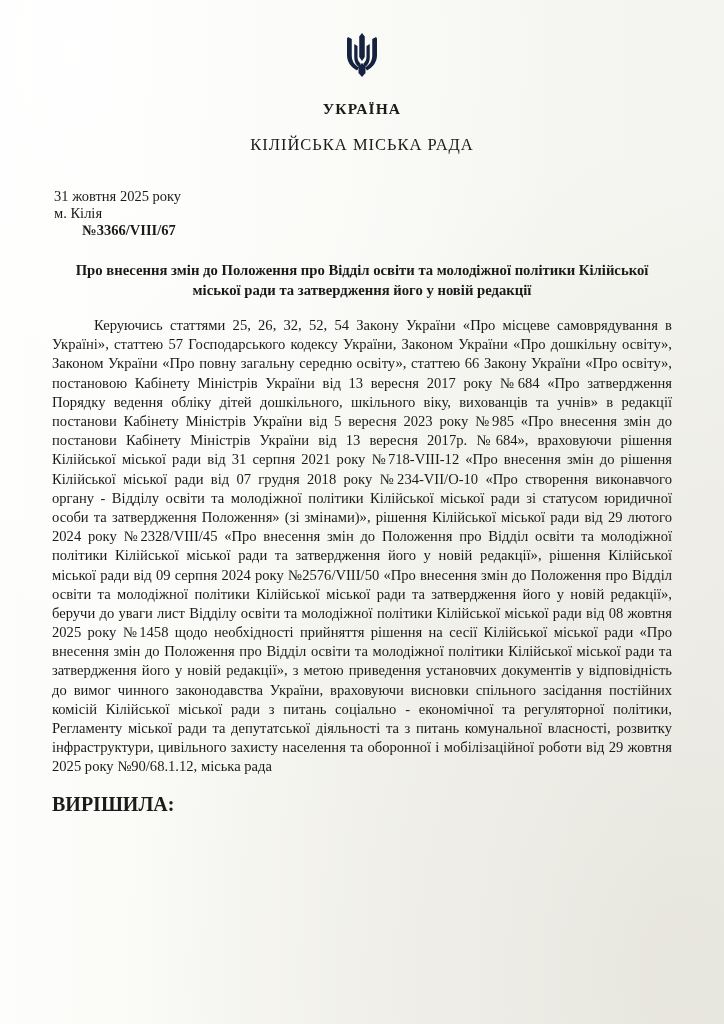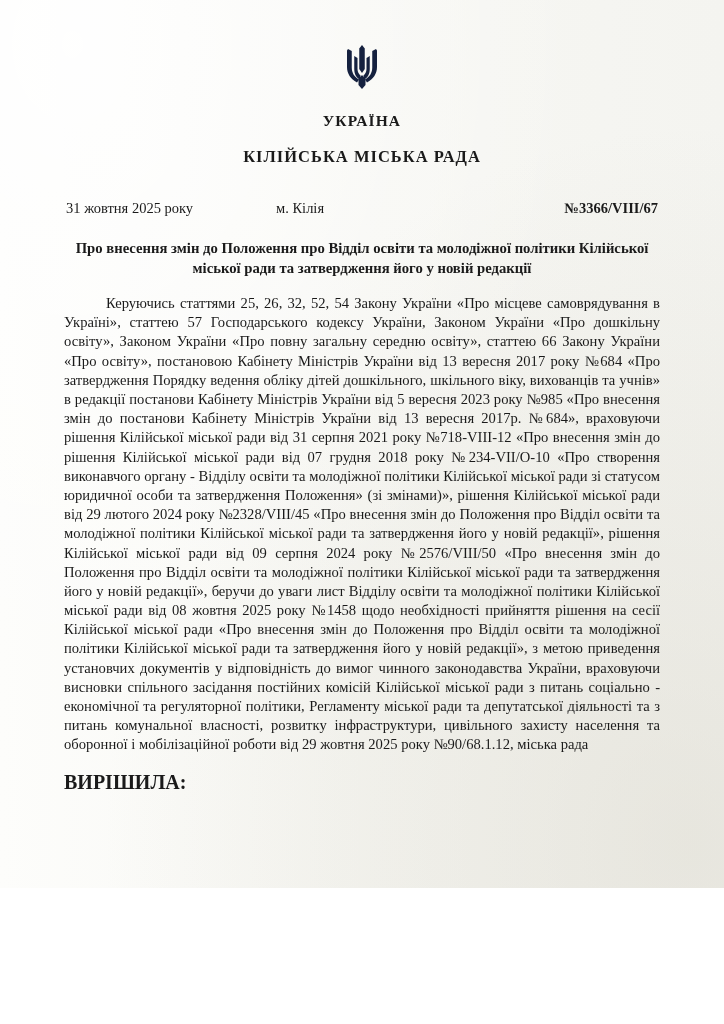--- a/index.html
+++ b/index.html
@@ -10,25 +10,25 @@
     width: 724px;
     height: 1024px;
     background: #ffffff;
     font-family: "Liberation Serif", serif;
     color: #1a1a1a;
     overflow: hidden;
   }
   .page {
     position: relative;
     width: 724px;
-    height: 888px;
+    height: 1024px;
     background:
       linear-gradient(to right, #fdfdfb 0%, #f7f7f3 50%, #f4f4f0 100%);
     box-sizing: border-box;
-    padding: 12px;
+    padding: 0;
   }
   .paper-texture {
     position: absolute;
     inset: 0;
     background:
       radial-gradient(ellipse at 10% 5%, rgba(255,255,255,0.85) 0%, rgba(255,255,255,0) 55%),
       radial-gradient(ellipse at 95% 95%, rgba(215,212,200,0.45) 0%, rgba(255,255,255,0) 60%);
     pointer-events: none;
   }
   .content {
@@ -52,52 +52,53 @@
   .country {
     text-align: center;
     font-size: 15.5px;
     font-weight: bold;
     letter-spacing: 1.1px;
     margin: 0 0 17px 0;
   }
   .council {
     text-align: center;
     font-size: 16.5px;
-    font-weight: bold;
+    font-weight: normal;
     letter-spacing: 1.0px;
     margin: 0 0 33px 0;
   }
   .doc-type {
     text-align: center;
     font-size: 18px;
     font-weight: bold;
     letter-spacing: 5px;
     margin: 0 0 26px 0;
   }
 
   
   .meta-row {
     display: flex;
     align-items: baseline;
     font-size: 14.5px;
     margin: 0 0 22px 0;
     padding: 0 2px;
+    flex-direction: column;
   }
   .meta-date {
     flex: 0 0 auto;
     width: 210px;
     text-align: left;
   }
   .meta-place {
     flex: 1 1 auto;
   }
   .meta-number {
     flex: 0 0 auto;
     width: 150px;
-    text-align: right;
+    text-align: center;
     font-weight: bold;
   }
 
   
   .doc-title {
     font-size: 14.7px;
     font-weight: bold;
     text-align: center;
     line-height: 1.33;
     margin: 7px 10px 16px 10px;

